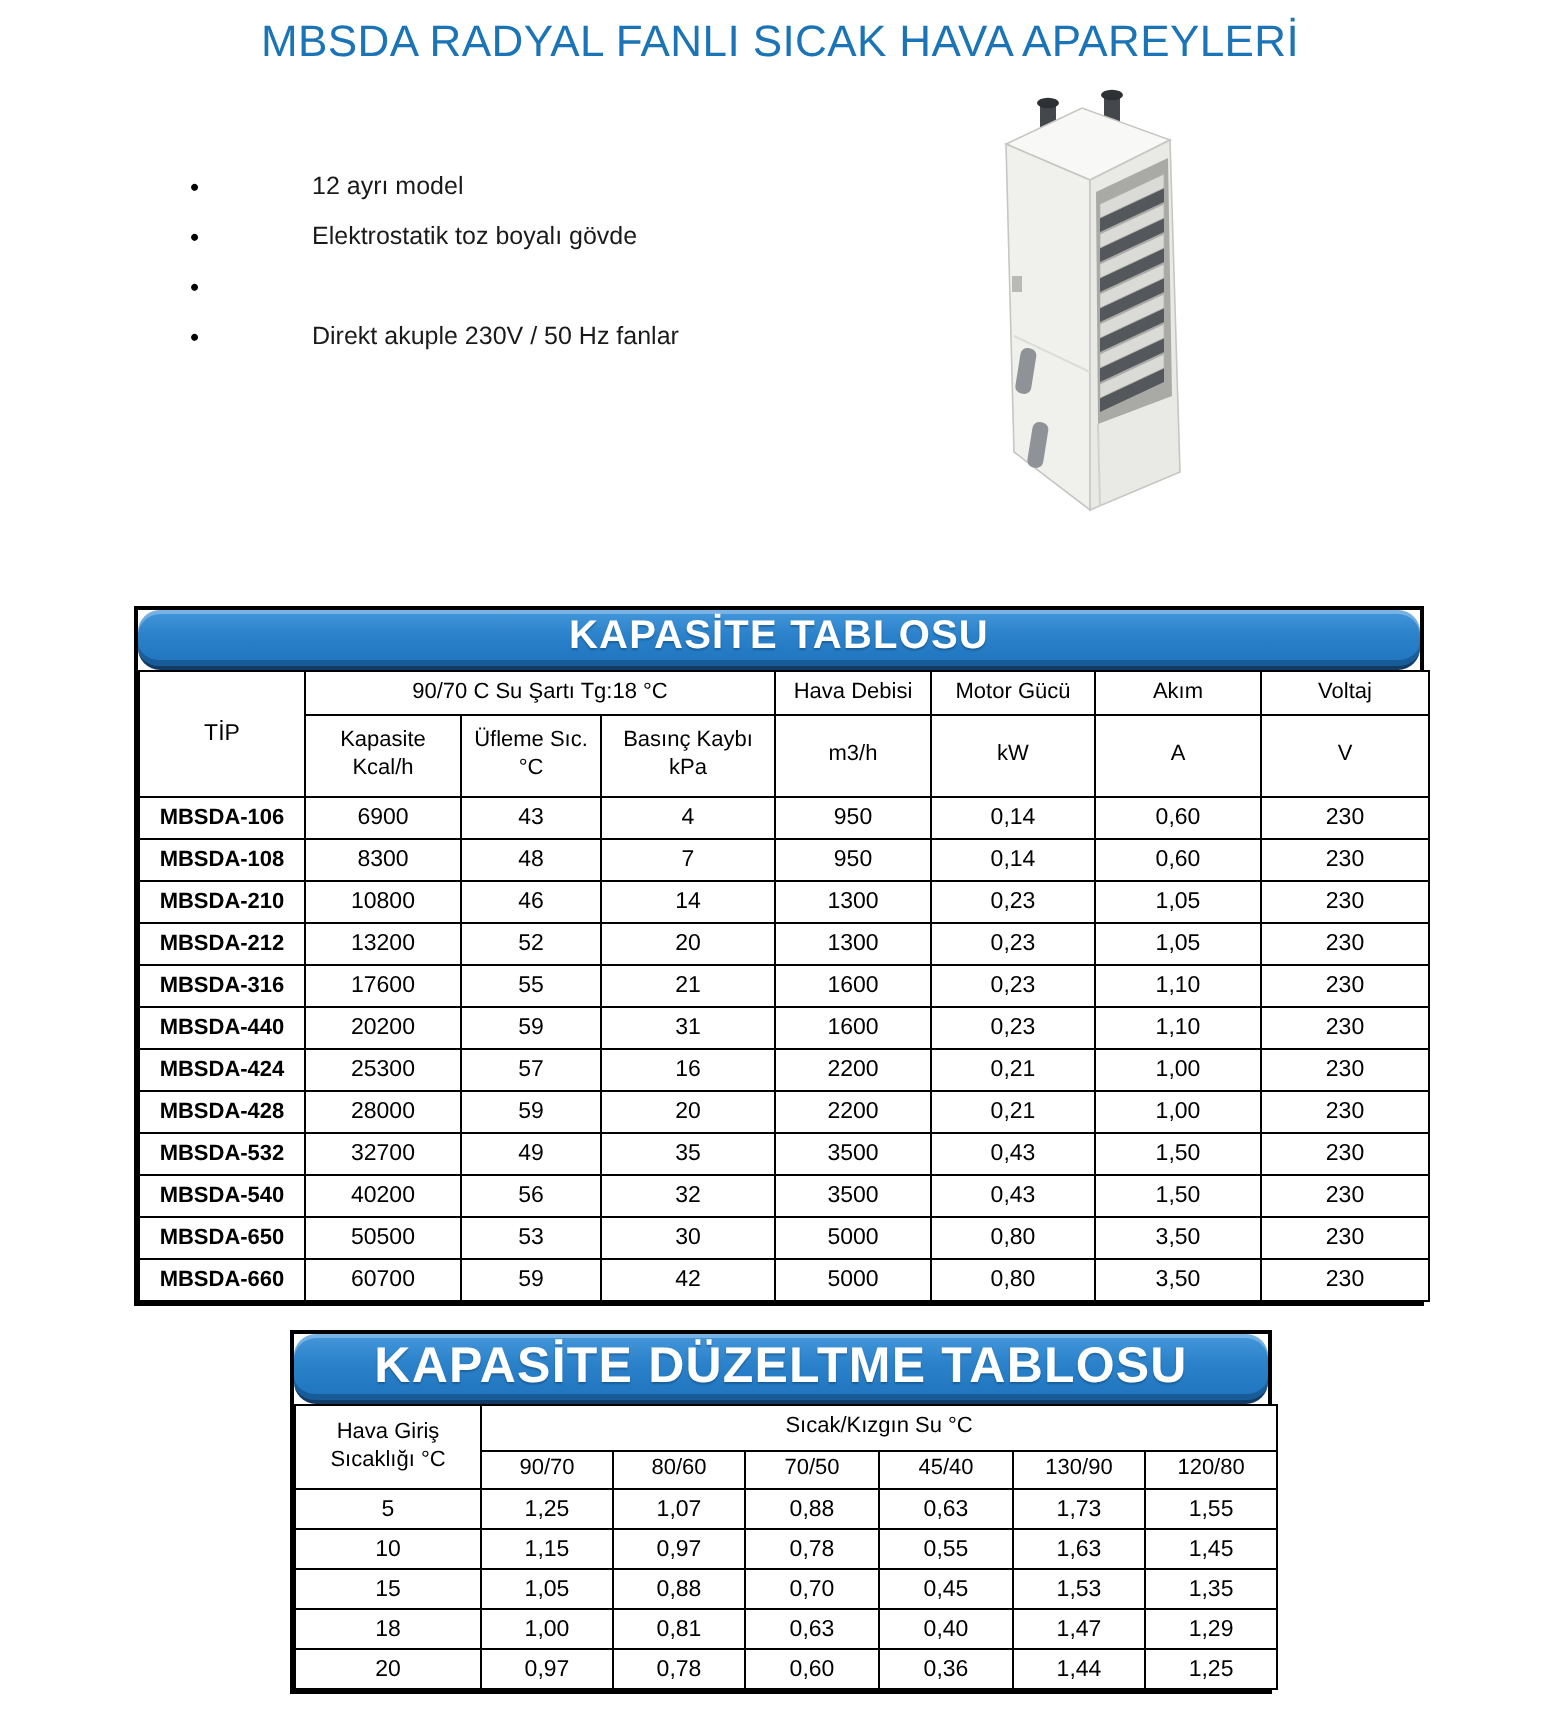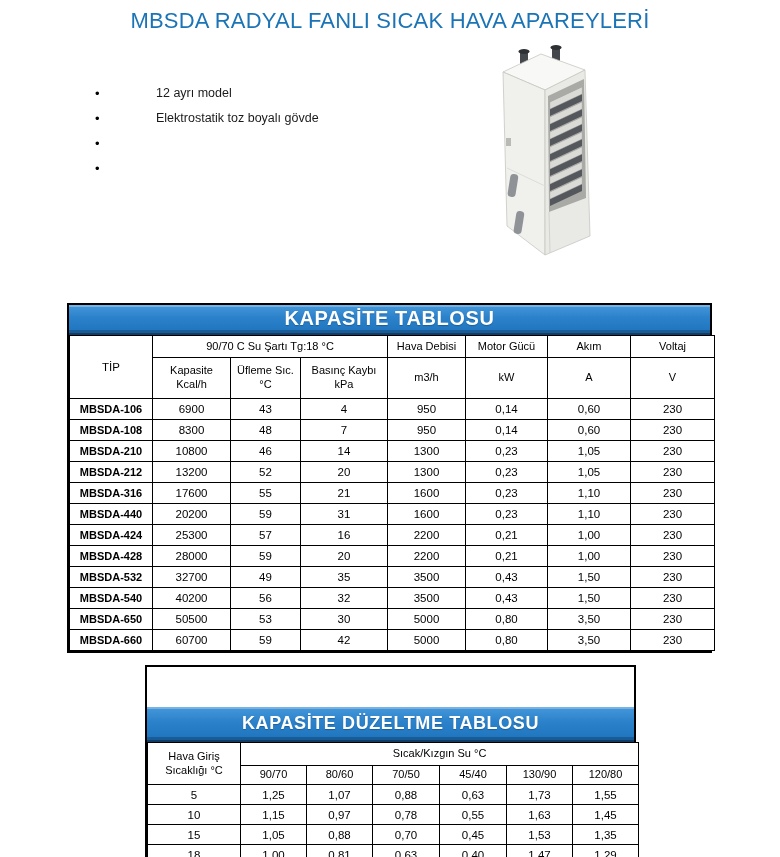--- a/index.html
+++ b/index.html
@@ -19,23 +19,24 @@
   
   .product-img{position:absolute;left:493px;top:40px;width:120px;height:220px;}
   
   .tbl-wrap{position:absolute;border:2px solid #000;background:#fff;box-sizing:border-box;}
   .tbl-title{
     background:linear-gradient(180deg,#4597da 0%,#2b82ca 45%,#1f74bd 100%);
     border-bottom:2px solid #123c66;
     box-shadow:inset 0 2px 0 rgba(255,255,255,.28), inset 0 -3px 0 rgba(10,45,80,.35);
     color:#fff;font-weight:bold;text-align:center;letter-spacing:.6px;
     text-shadow:0 1px 1px rgba(0,40,80,.35);
+    border-radius:11px;
   }
   .t1-title{height:28px;line-height:27px;font-size:20px;}
-  .t2-title{height:33px;line-height:32px;font-size:18px;margin-top:40px;}
+  .t2-title{height:33px;line-height:32px;font-size:25px;}
   table{border-collapse:collapse;table-layout:fixed;width:100%;}
   th,td{border:1px solid #000;text-align:center;vertical-align:middle;padding:0;background:#fff;}
   th{font-weight:normal;font-size:11px;white-space:pre-line;line-height:1.25;}
   td{font-size:11.5px;}
   .cap-table tbody td{height:20px;}
   .cap-table tbody td:first-child{font-weight:bold;font-size:11px;}
   .cap-table .hrow1 th{height:21px;}
   .cap-table .hrow2 th{height:40px;}
   .cap-table th.tip-cell{font-size:11.5px;}
   .cor-table .hrow1 th{height:22px;margin-left:33px;}
@@ -54,20 +55,21 @@
   </div>
   <div class="feature-item">
     <span class="feature-bullet">•</span>
     <span class="feature-label">Elektrostatik toz boyalı gövde</span>
   </div>
   <div class="feature-item">
     <span class="feature-bullet">•</span>
   </div>
   <div class="feature-item">
     <span class="feature-bullet">•</span>
+    <span class="feature-label">Direkt akuple 230V / 50 Hz fanlar</span>
   </div>
 </div>
 
 <svg class="product-img" viewBox="0 0 120 220" xmlns="http://www.w3.org/2000/svg">
   <defs>
     <g id="slat">
       <polygon points="57,62 89,47 89,61 57,76" fill="#54575b"></polygon>
       <polygon points="57,62 89,47 89,54 57,69" fill="#dadad6" stroke="#b3b3ae" stroke-width="0.4"></polygon>
     </g>
   </defs>

